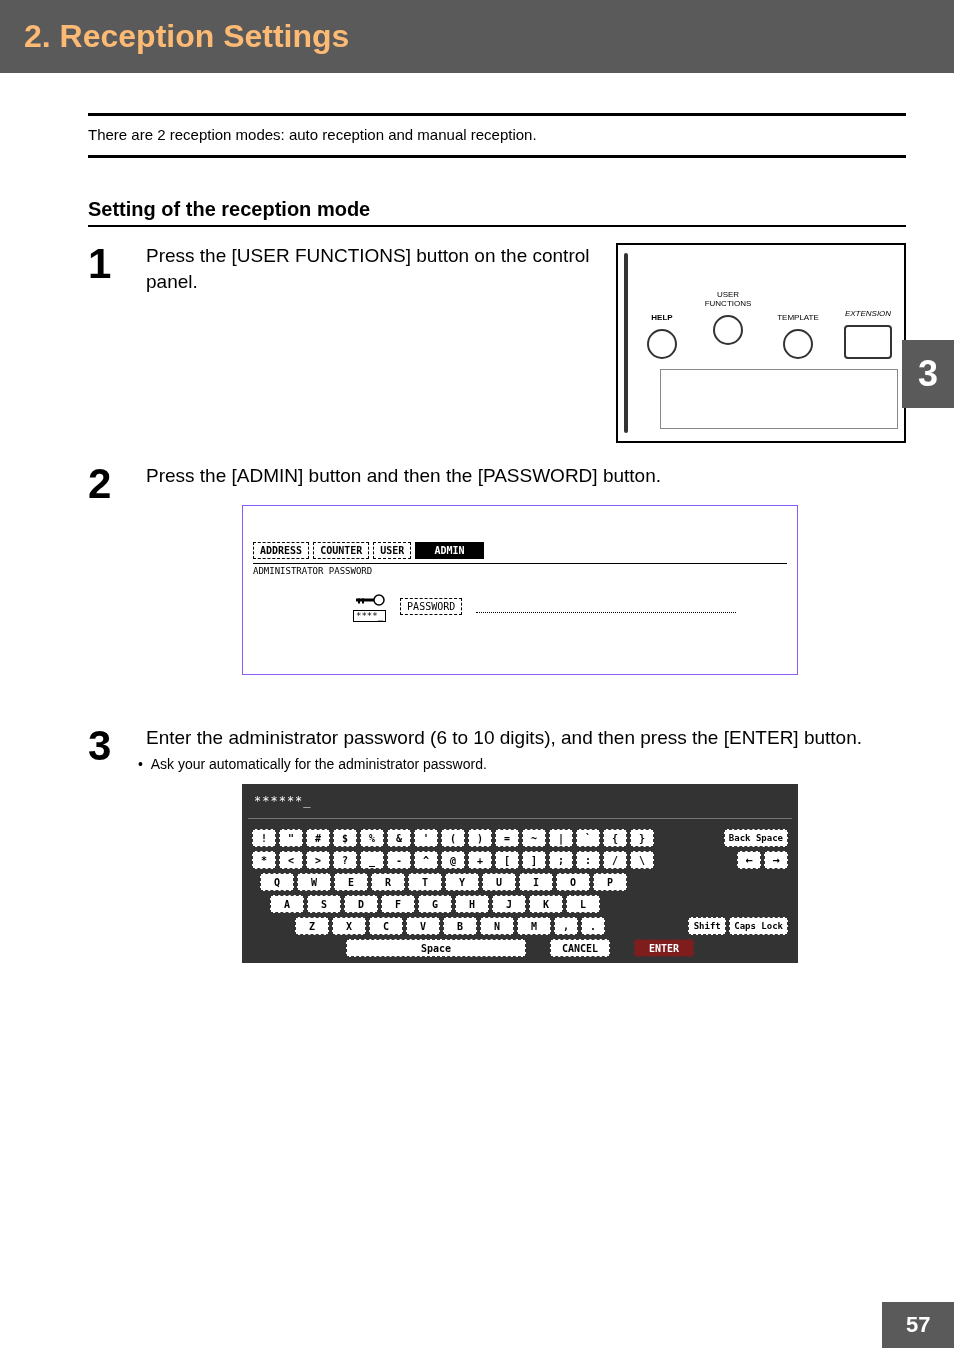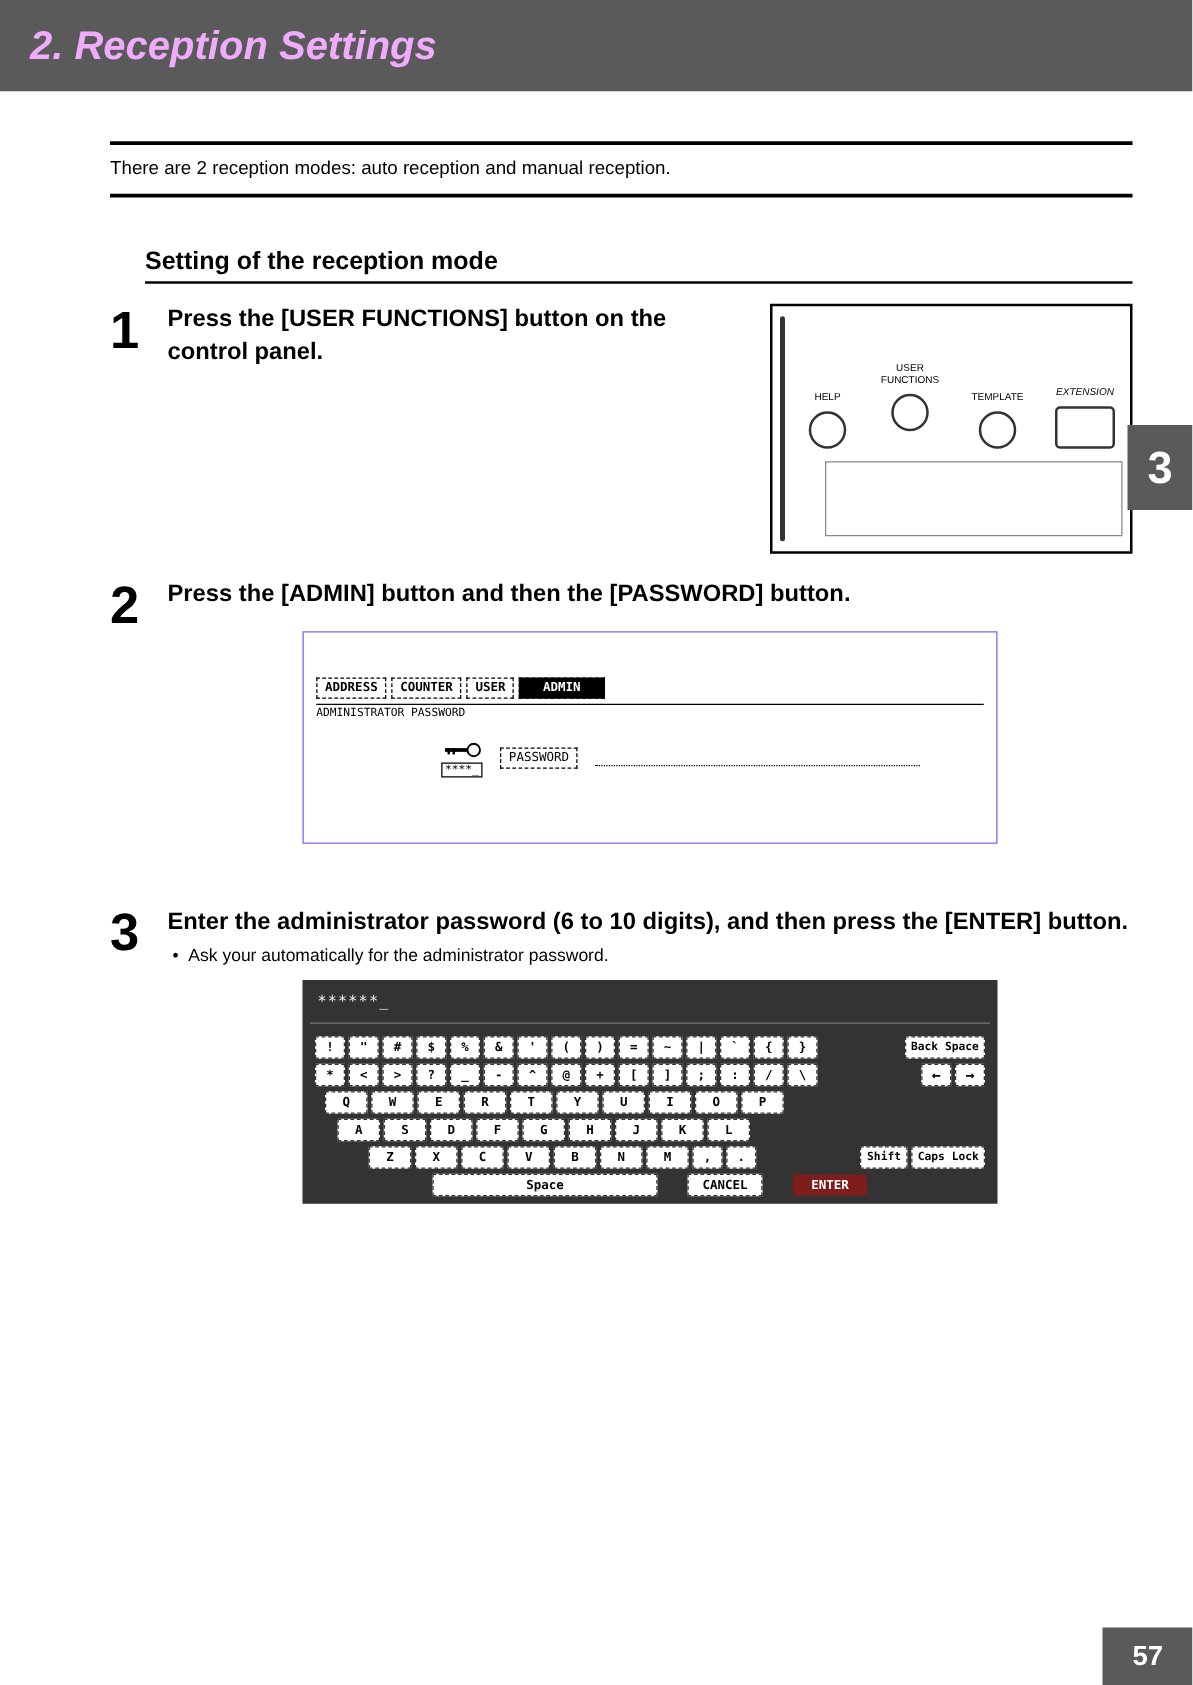--- a/index.html
+++ b/index.html
@@ -10,25 +10,24 @@
     body {
       width: 954px;
       height: 1348px;
       background: #fff;
       font-family: Arial, Helvetica, sans-serif;
       color: #000;
       position: relative;
     }
     .header-banner {
       background: #5a5a5a;
-      color: #f0abfc;
+      color: #fdba74;
       padding: 18px 24px 18px 24px;
       font-size: 32px;
       font-weight: bold;
-      font-style: italic;
     }
     .content {
       padding: 40px 48px 0 88px;
     }
     .intro-text {
       font-size: 15px;
       margin-bottom: 6px;
     }
     .top-rule {
       border: none;
@@ -58,21 +57,20 @@
       border-top: 3px solid #000;
       margin-top: 12px;
       margin-bottom: 40px;
     }
     .section-heading {
       font-size: 20px;
       font-weight: bold;
       border-bottom: 2px solid #000;
       padding-bottom: 4px;
       margin-bottom: 16px;
-      margin-left: 28px;
     }
     .chapter-tab {
       position: absolute;
       right: 0;
       top: 340px;
       background: #5a5a5a;
       color: #fff;
       width: 52px;
       height: 68px;
       display: flex;
@@ -92,22 +90,23 @@
       font-weight: bold;
       line-height: 1;
       flex-shrink: 0;
       min-width: 34px;
     }
     .step-body {
       flex: 1;
     }
     .step-text {
       font-size: 19px;
-      font-weight: bold;
+      font-weight: normal;
       line-height: 1.35;
+      margin-left: 12px;
     }
     .step-note {
       font-size: 14px;
       margin-top: 6px;
       margin-left: 4px;
     }
     .step1-container {
       display: flex;
       gap: 20px;
       align-items: flex-start;
@@ -128,21 +127,21 @@
       margin-top: 20px;
     }
     .cp-col {
       display: flex;
       flex-direction: column;
       align-items: center;
       justify-content: flex-end;
       gap: 6px;
       padding: 0 2px;
     }
-    .cp-col-1 { width: 60px; }
+    .cp-col-1 { width: 60px; font-weight: bold; }
     .cp-col-2 { width: 72px; justify-content: center; }
     .cp-col-3 { width: 68px; }
     .cp-col-4 { width: 72px; font-style: italic; }
     .cp-label {
       font-size: 8px;
       text-align: center;
       height: 22px;
       display: flex;
       align-items: flex-end;
       justify-content: center;

